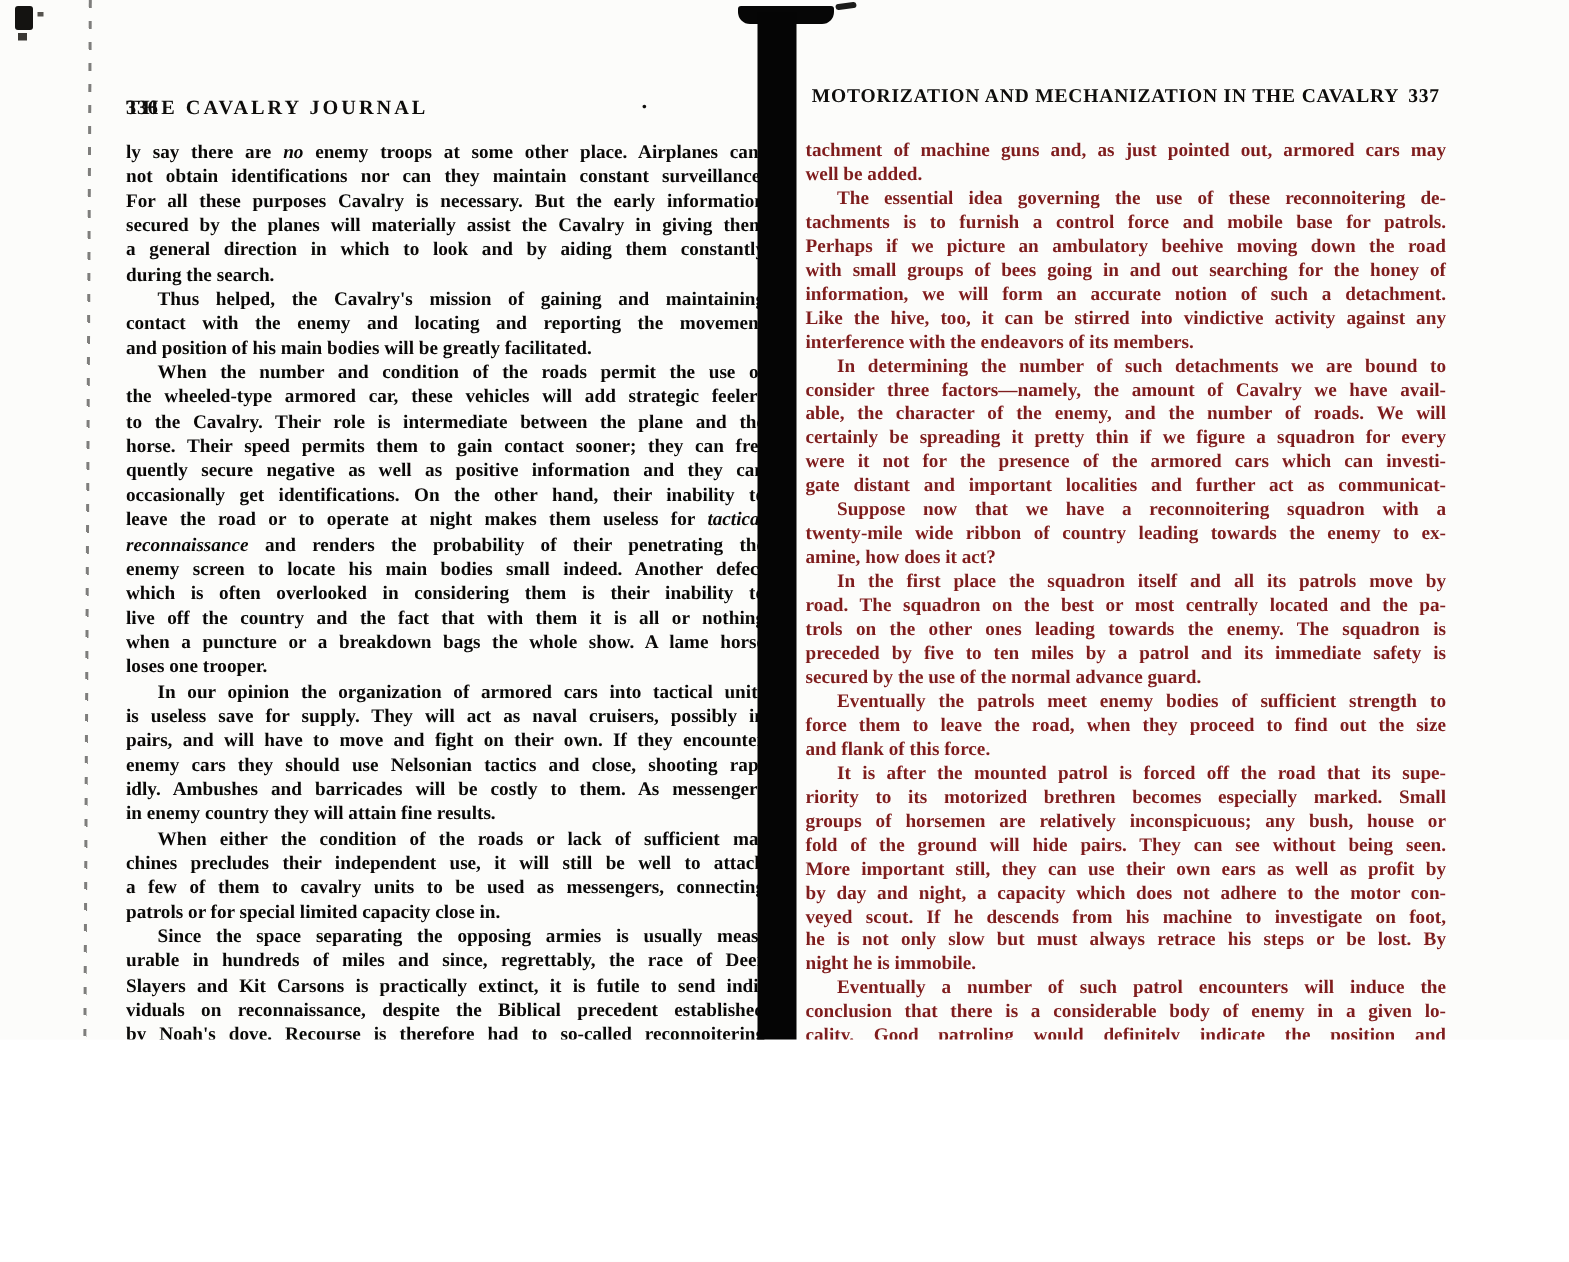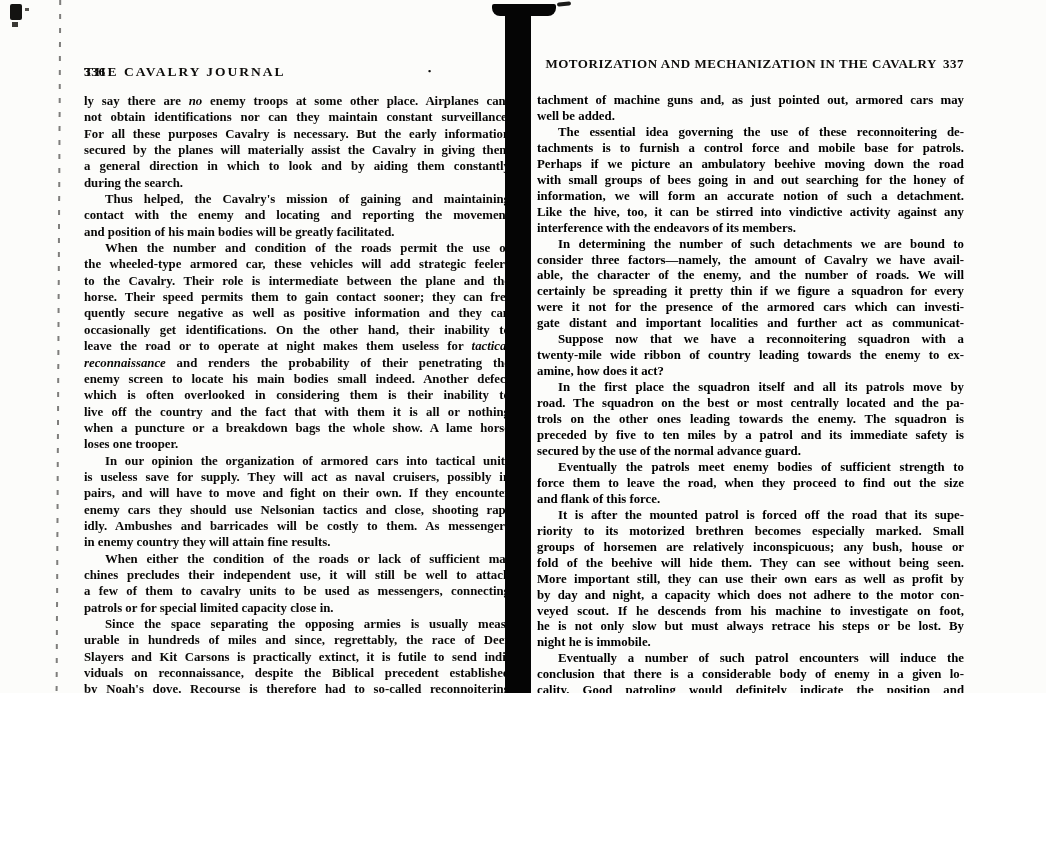--- a/index.html
+++ b/index.html
@@ -16,26 +16,26 @@
   
   .page { position: absolute; }
   .page-left  { left: 84px;  top: 64px; width: 426px; }
   .page-right { left: 537px; top: 56px; width: 427px; }
 
   .header-left { position: relative; height: 16px; font-weight: 700; font-size: 13.5px; }
   .header-left .pagenum { position: absolute; left: 0; top: 0; letter-spacing: 0.5px; }
   .header-left .title   { position: absolute; left: 0; right: 40px; text-align: left; letter-spacing: 2px; white-space: nowrap; }
   .header-left .dot     { position: absolute; left: 344px; top: 2px; font-size: 9px; }
 
-  .header-right { font-weight: 700; font-size: 13px; letter-spacing: 0.55px; white-space: nowrap; text-align: right; }
+  .header-right { font-weight: 700; font-size: 13px; letter-spacing: 0.55px; white-space: nowrap; text-align: center; }
   .header-right .pn { margin-left: 6px; letter-spacing: 0.5px; }
 
   .body { text-rendering: optimizeSpeed; }
   .body-left  { margin-top: 13px; font-size: 12.8px; line-height: 16.35px; font-weight: 700; color: #0a0908; }
-  .body-right { margin-top: 21px; font-size: 12.8px; line-height: 15.95px; font-weight: 700; color: #000000; }
+  .body-right { margin-top: 21px; font-size: 12.8px; line-height: 15.95px; font-weight: 700; color: #7f1d1d; }
 
   .line { text-align: justify; text-align-last: justify; }
   .line.last { text-align-last: left; }
   .para.indent .line:first-child { text-indent: 21px; }
 
   
   .artifact { position: absolute; z-index: 5; }
 
   .gutter-cap   { left: 492px; top: 4px;  width: 64px; height: 12px; background: #060606; border-radius: 2px 2px 8px 8px; }
   .gutter-capmark { left: 557px; top: 2px; width: 14px; height: 4px; background: #1c1c1a; transform: rotate(-7deg); border-radius: 2px; }
@@ -173,21 +173,21 @@
         </div>
         <div class="para indent">
           <div class="line">Eventually the patrols meet enemy bodies of sufficient strength to</div>
           <div class="line">force them to leave the road, when they proceed to find out the size</div>
           <div class="line last">and flank of this force.</div>
         </div>
         <div class="para indent">
           <div class="line">It is after the mounted patrol is forced off the road that its supe-</div>
           <div class="line">riority to its motorized brethren becomes especially marked.  Small</div>
           <div class="line">groups of horsemen are relatively inconspicuous; any bush, house or</div>
-          <div class="line">fold of the beehive will hide them. They can see without being seen.</div>
+          <div class="line">fold of the ground will hide pairs. They can see without being seen.</div>
           <div class="line">More important still, they can use their own ears as well as profit by</div>
           <div class="line">by day and night, a capacity which does not adhere to the motor con-</div>
           <div class="line">veyed scout. If he descends from his machine to investigate on foot,</div>
           <div class="line">he is not only slow but must always retrace his steps or be lost.  By</div>
           <div class="line last">night he is immobile.</div>
         </div>
         <div class="para indent">
           <div class="line">Eventually a number of such patrol encounters will induce the</div>
           <div class="line">conclusion that there is a considerable body of enemy in a given lo-</div>
           <div class="line">cality.  Good patroling would definitely indicate the position and</div>

